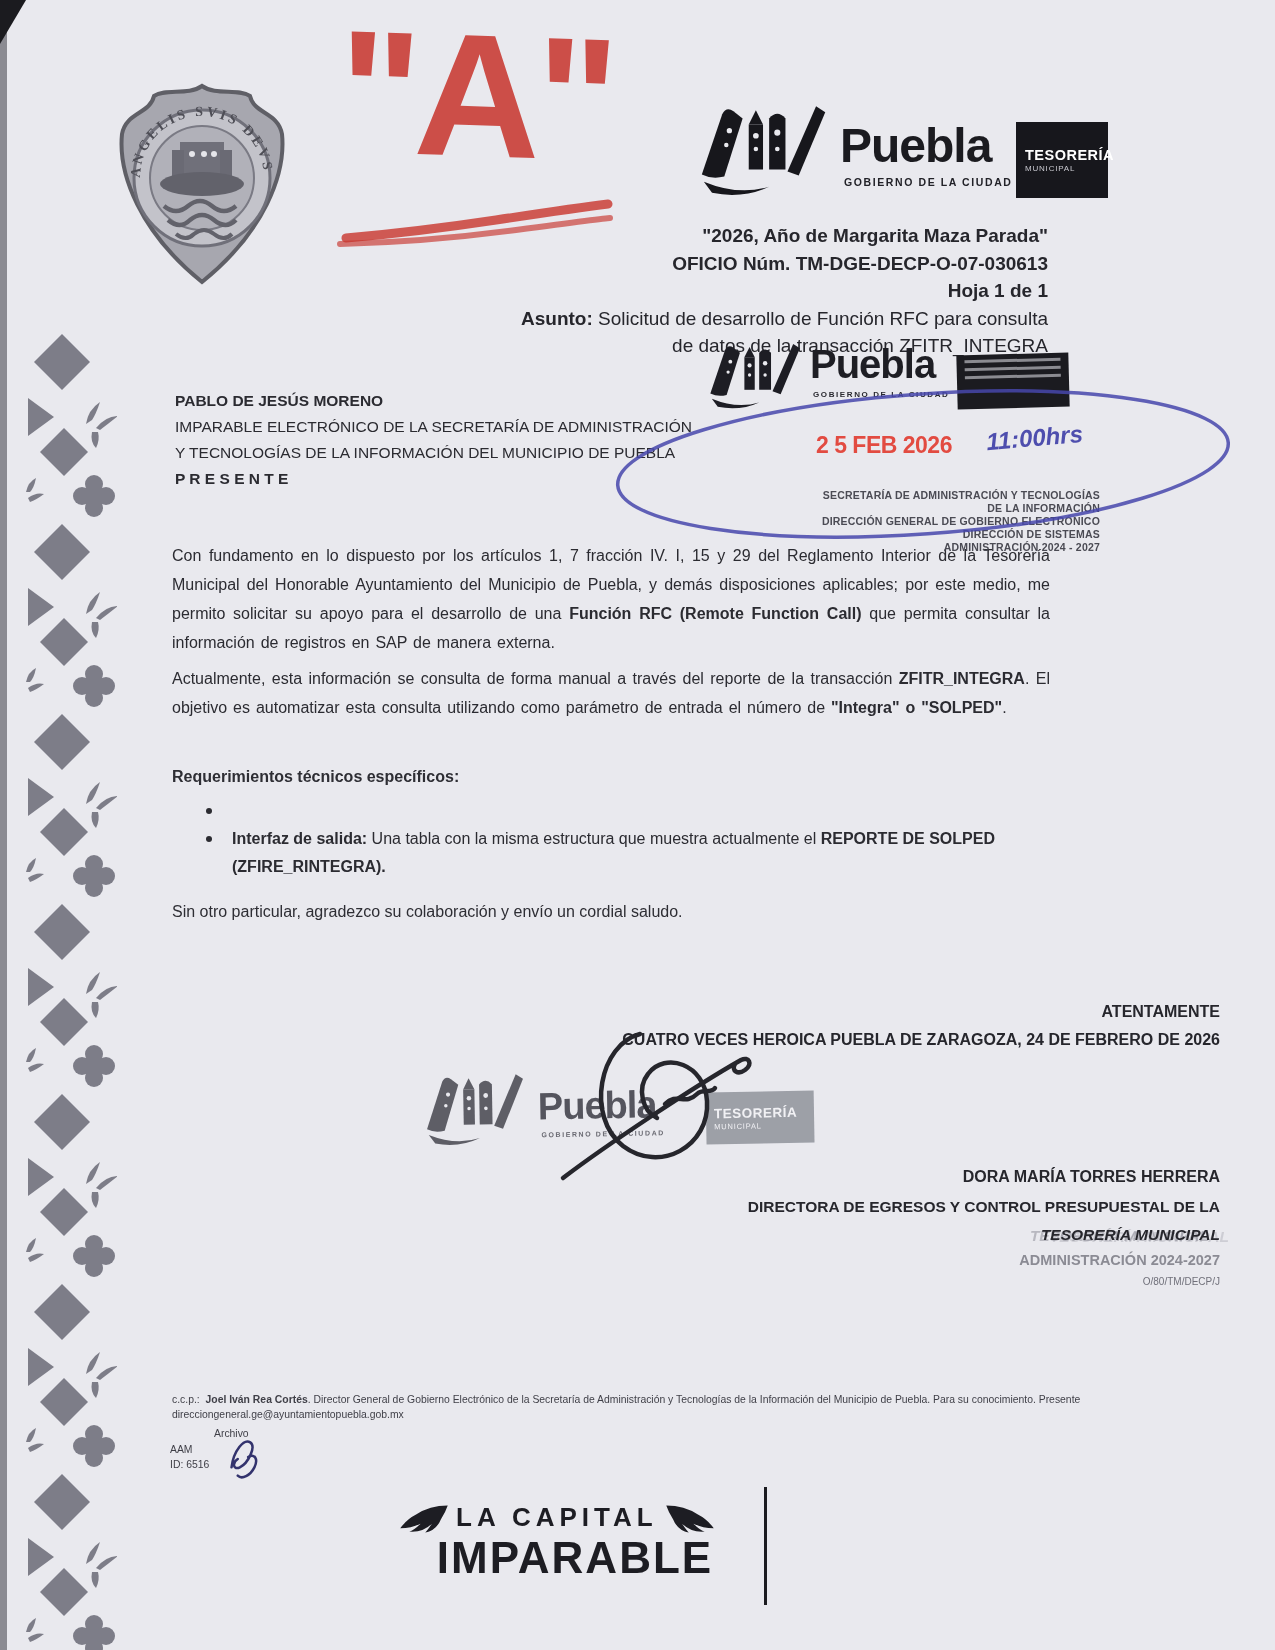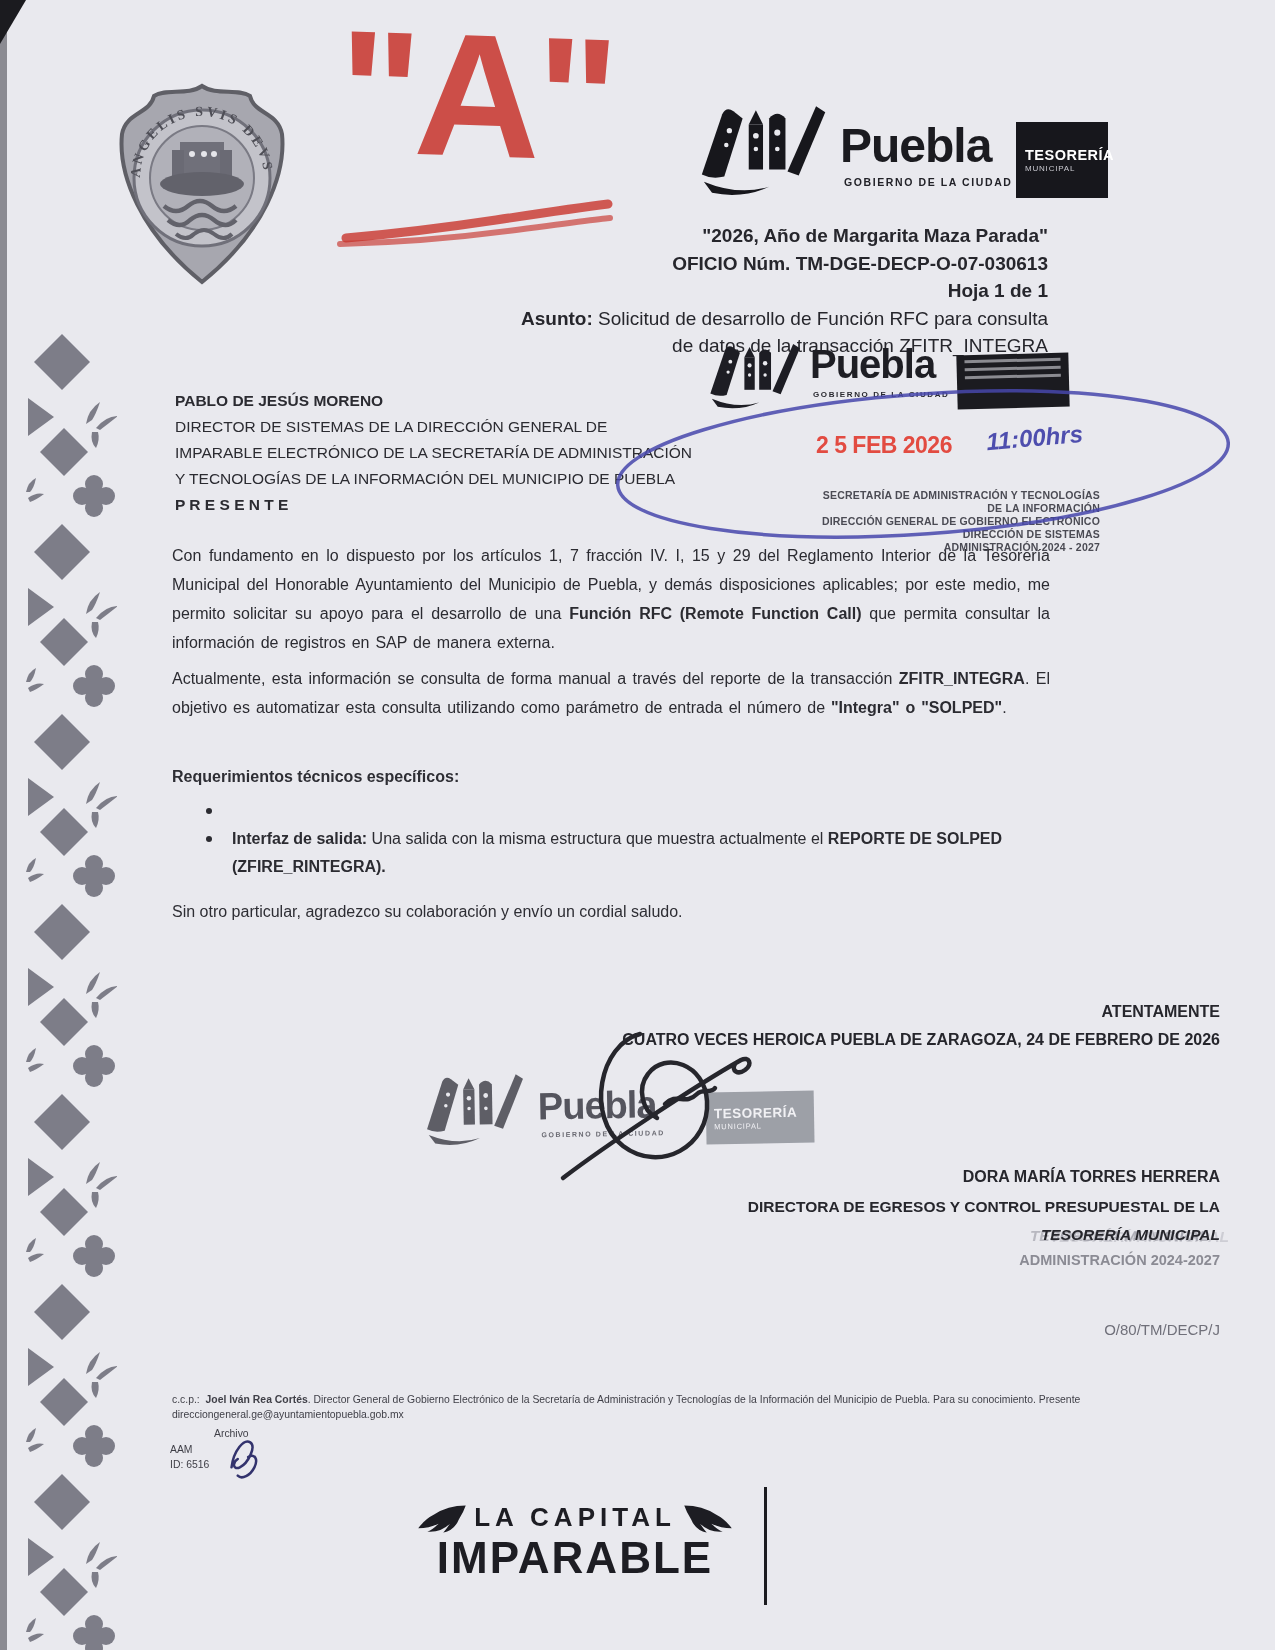--- a/index.html
+++ b/index.html
@@ -32,27 +32,27 @@
   .stamp-date{left:816px;top:432px;font-size:23px;font-weight:700;letter-spacing:-0.5px;color:#e23e33;opacity:.92;}
   .stamp-time{left:986px;top:424px;font-size:24px;font-style:italic;font-weight:600;color:#3e3ea8;transform:rotate(-5deg);opacity:.9;}
   .minibars div{height:3px;background:rgba(232,232,238,.55);margin:5px 8px;}
   
   .sig-stamp{color:#55555e;}
   .g-badge{background:#979aa2;opacity:.92;color:#f2f2f5;display:flex;flex-direction:column;justify-content:center;padding-left:8px;box-sizing:border-box;}
   .g-badge .b1{font-size:13.5px;font-weight:800;letter-spacing:.5px;}
   .g-badge .b2{font-size:7.5px;letter-spacing:.8px;margin-top:1px;}
   .ghost{text-shadow:-11px 1px 0 rgba(125,125,136,.45), 9px 2px 0 rgba(125,125,136,.25);font-style:italic;}
   .grayline{color:#8b8b94;}
-  .refline{color:#70707a;font-weight:400;font-size:15px;margin-top:45px;}
+  .refline{color:#70707a;font-weight:400;font-size:10px;}
   
   .ccp{left:172px;top:1392px;width:948px;font-size:10.4px;line-height:15px;color:#3f3f47;}
   .fnote{font-size:10.4px;color:#3f3f47;}
   
   .bottom-brand{left:398px;top:1502px;width:354px;text-align:center;color:#1d1d23;}
-  .cap-row{display:flex;align-items:center;justify-content:center;gap:6px;}
+  .cap-row{display:flex;align-items:center;gap:6px;}
   .cap-txt{font-size:26px;font-weight:800;letter-spacing:5px;}
   .imp-txt{font-size:44px;font-weight:800;letter-spacing:2px;margin-top:0px;}
   .vline{left:764px;top:1487px;width:3px;height:118px;background:#1b1b20;}
   
   .red-a{left:338px;top:8px;font-size:175px;font-weight:700;color:#c8342c;opacity:.85;transform:rotate(2deg);letter-spacing:-6px;line-height:1;}
 </style>
 </head>
 <body>
 
 <svg width="0" height="0" style="position:absolute">
@@ -154,34 +154,33 @@
   <div class="abs hdr">
     <div>"2026, Año de Margarita Maza Parada"</div>
     <div>OFICIO Núm. TM-DGE-DECP-O-07-030613</div>
     <div>Hoja 1 de 1</div>
     <div><span class="bold">Asunto:</span><span class="normal"> Solicitud de desarrollo de Función RFC para consulta</span></div>
     <div class="normal">de datos de la transacción ZFITR_INTEGRA</div>
   </div>
 
   <div class="abs recip">
     <div class="bold">PABLO DE JESÚS MORENO</div>
-    <div>DIRECTOR DE SISTEMAS DE LA DIRECCIÓN GENERAL DE</div>
     <div>IMPARABLE ELECTRÓNICO DE LA SECRETARÍA DE ADMINISTRACIÓN</div>
     <div>Y TECNOLOGÍAS DE LA INFORMACIÓN DEL MUNICIPIO DE PUEBLA</div>
     <div class="bold">P R E S E N T E</div>
   </div>
 
   <div class="abs para" style="top:541px"><span>Con fundamento en lo dispuesto por los artículos 1, 7 fracción IV. I, 15 y 29 del Reglamento Interior de la Tesorería Municipal del Honorable Ayuntamiento del Municipio de Puebla, y demás disposiciones aplicables; por este medio, me permito solicitar su apoyo para el desarrollo de una </span><span class="bold">Función RFC (Remote Function Call)</span><span> que permita consultar la información de registros en SAP de manera externa.</span></div>
 
   <div class="abs para" style="top:664px"><span>Actualmente, esta información se consulta de forma manual a través del reporte de la transacción </span><span class="bold">ZFITR_INTEGRA</span><span>. El objetivo es automatizar esta consulta utilizando como parámetro de entrada el número de </span><span class="bold">"Integra" o "SOLPED"</span><span>.</span></div>
 
   <div class="abs bold" style="left:172px;top:768px;font-size:16px">Requerimientos técnicos específicos:</div>
   <div class="abs dot" style="top:808px"></div>
   <div class="abs dot" style="top:836px"></div>
-  <div class="abs req-item" style="top:825px"><span class="bold">Interfaz de salida:</span><span> Una salida con la misma estructura que muestra actualmente el </span><span class="bold">REPORTE DE SOLPED (ZFIRE_RINTEGRA)</span><span class="bold">.</span></div>
+  <div class="abs req-item" style="top:825px"><span class="bold">Interfaz de salida:</span><span> Una tabla con la misma estructura que muestra actualmente el </span><span class="bold">REPORTE DE SOLPED (ZFIRE_RINTEGRA)</span><span class="bold">.</span></div>
 
   <div class="abs" style="left:172px;top:903px;font-size:16px">Sin otro particular, agradezco su colaboración y envío un cordial saludo.</div>
 
   <svg class="abs" style="left:702px;top:338px;fill:#1d1d24" width="104" height="74" viewBox="0 0 130 100">
       <use href="#pmark"></use>
     </svg>
   <div class="abs brand-word" style="left:810px;top:342px;font-size:40px;color:#1e1e24">Puebla</div>
   <div class="abs brand-tag" style="left:813px;top:390px;font-size:8px;color:#2a2a30">GOBIERNO DE LA CIUDAD</div>
   <div class="abs minibars" style="left:957px;top:354px;width:112px;height:54px;background:#1b1b20;transform:rotate(-1.5deg)">
     <div></div>

